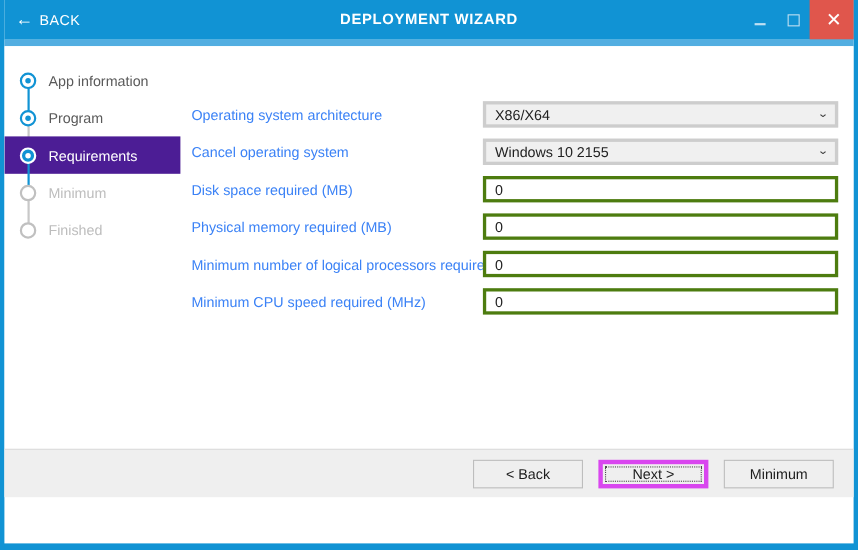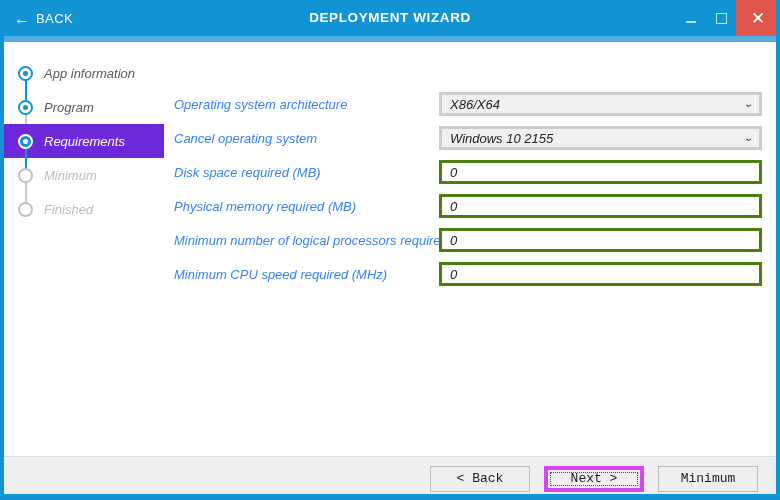--- a/index.html
+++ b/index.html
@@ -119,23 +119,22 @@
   
   .subband {
     height: 6px;
     background: #52aee1;
     margin: 0 -4px;
   }
 
   
   .content {
     position: relative;
-    height: 414px;
-    background: #ffffff;
-    font-style: italic;
+    height: 366px;
+    background: #ffffff;
   }
 
   
   .steps {
     position: absolute;
     left: 0;
     top: 14px;
     width: 160px;
   }
   .step {
@@ -182,21 +181,21 @@
     height: 5px;
     border-radius: 50%;
     background: #1193d4;
   }
   .step.pending .dot {
     border-color: #c0c0c0;
   }
   .step.pending .dot::after { display: none; }
 
   .step.active {
-    background: #6d28d9;
+    background: #4c1d95;
   }
   .step.active .dot {
     border-color: #ffffff;
     background: #1193d4;
   }
   .step.active .dot::after {
     background: #ffffff;
   }
   .step-label {
     margin-left: 11px;
@@ -273,21 +272,21 @@
     width: 100px;
     height: 26px;
     box-sizing: border-box;
     background: #efefef;
     border: 1px solid #bdbdbd;
     font-size: 13px;
     color: #1c1c1c;
     display: flex;
     align-items: center;
     justify-content: center;
-    font-family: Liberation Mono, monospace;
+    font-family: Liberation Sans, sans-serif;
     cursor: pointer;
   }
   .btn.default {
     border: 4px solid #d946ef;
     position: relative;
   }
   .btn.default::before {
     content: "";
     position: absolute;
     left: 2px;

